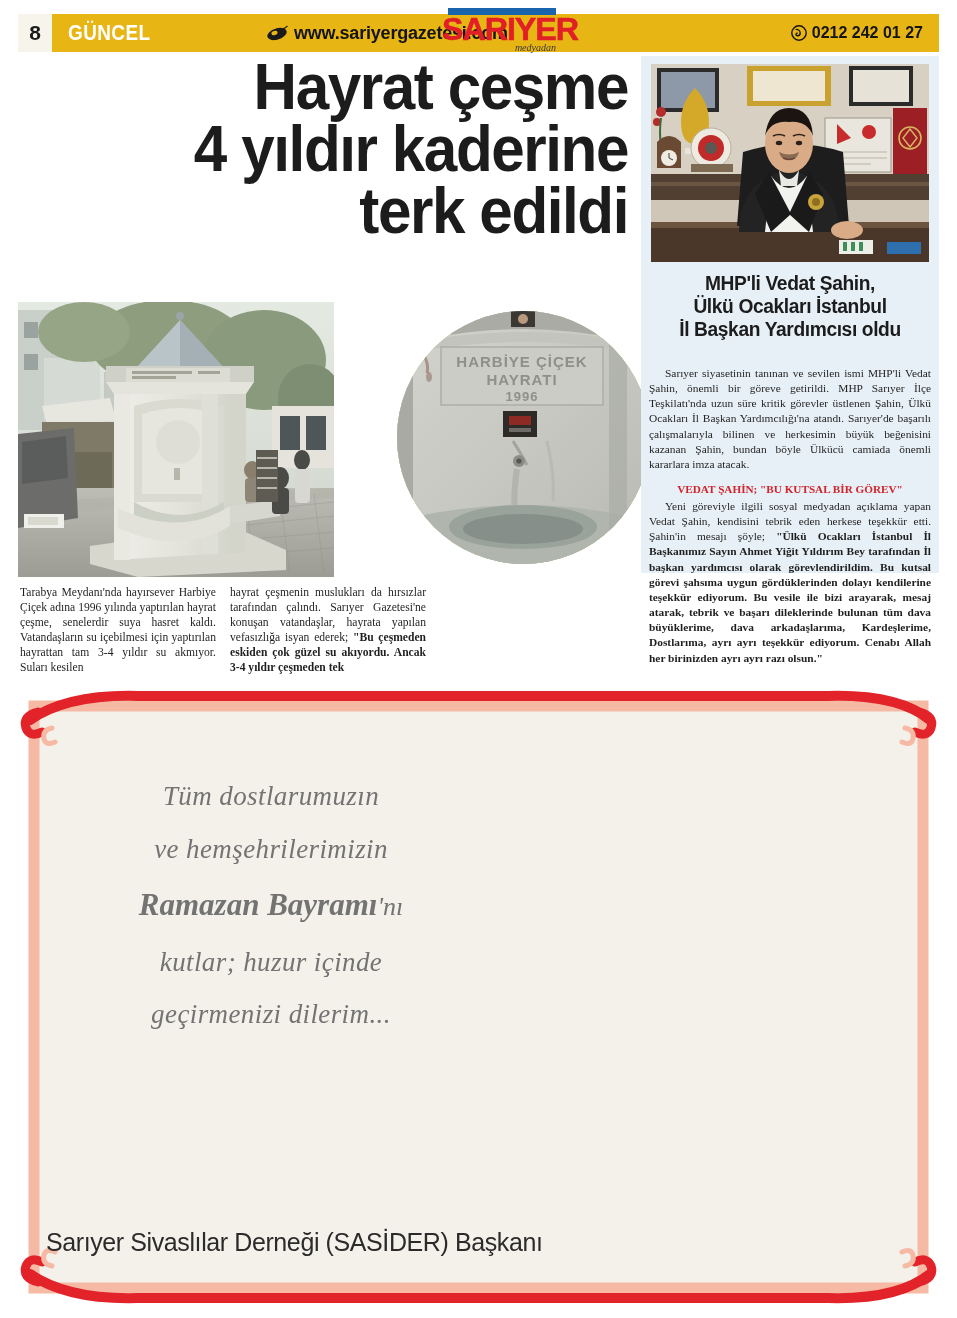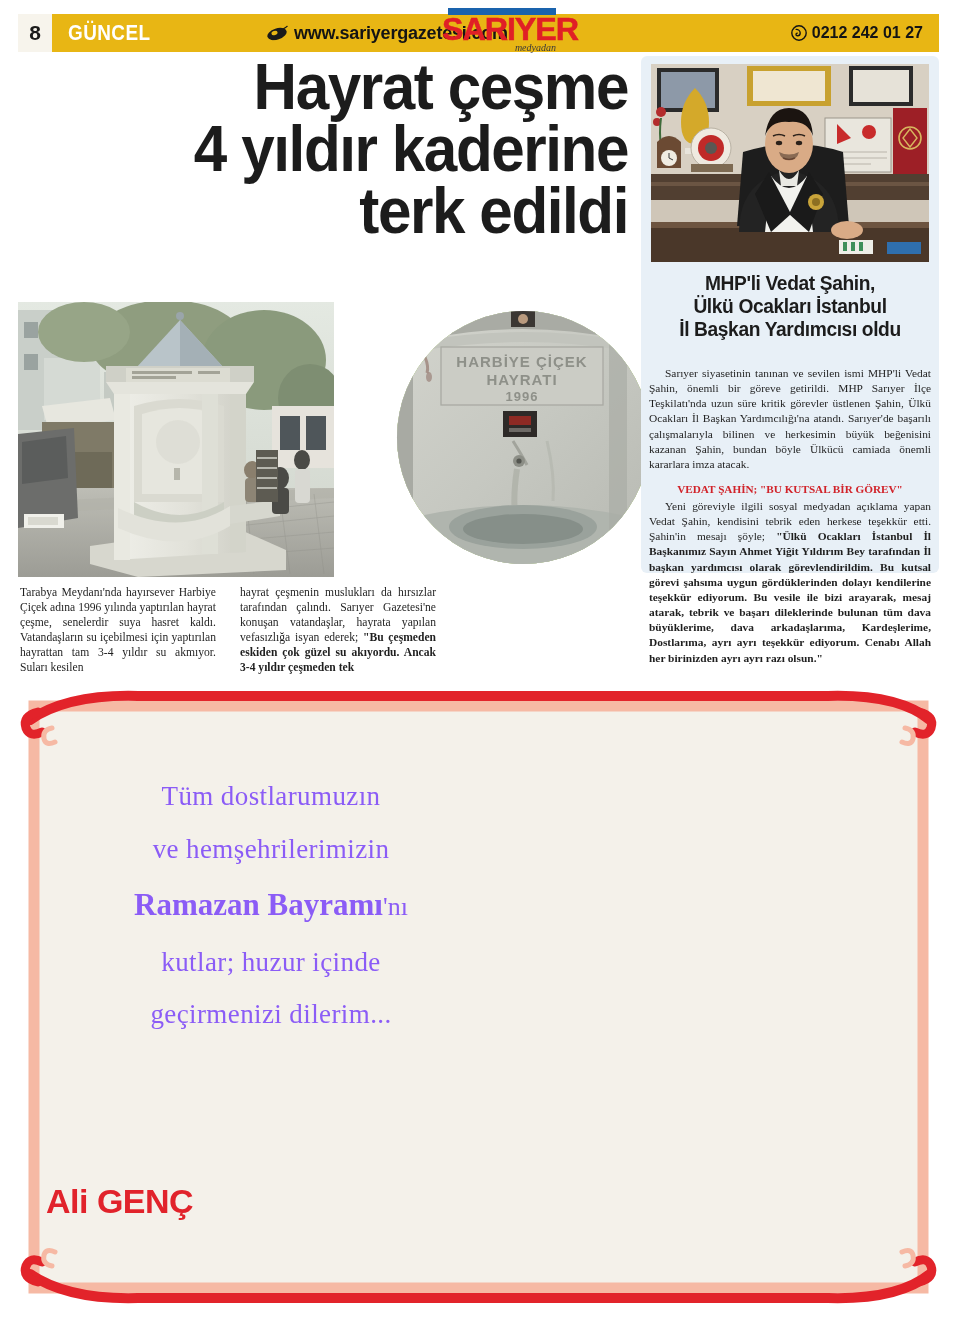--- a/index.html
+++ b/index.html
@@ -78,38 +78,37 @@
     overflow:hidden; background:#cfd3cd;
   }
   .photo-circle {
     position:absolute; left:397px; top:311px; width:253px; height:253px;
     border-radius:50%; overflow:hidden; background:#84cc16;
   }
 
   
   .body-cols {
     position:absolute; left:20px; top:585px; width:620px; height:80px;
-    display:flex; gap:24px;
+    display:flex; gap:14px;
   }
   .bcol {
     width: 196px;
     font-family:"Liberation Serif", serif;
     font-size: 11.6px; line-height: 1.30;
     color:#1f1f1f; text-align: justify;
   }
   .bcol b { font-weight:700; }
   .bcol .lead { text-indent: 18px; }
   .bcol .muted { color:#8b8b8b; }
 
   
   .right-panel {
     position:absolute; left: 641px; top: 56px;
     width: 298px; height: 517px;
     background:#e8f0f7;
-    border-radius:6px;
   }
   .rp-photo {
     position:absolute; left:10px; top:8px; width:278px; height:198px;
     overflow:hidden; background:#3b3b3b;
   }
   .rp-head {
     position:absolute; left:8px; top:216px; width:282px;
     text-align:center;
     font-family:"Liberation Sans", sans-serif;
     font-weight:700; font-size:20px; line-height:1.14;
@@ -133,21 +132,22 @@
   
   .ad-frame {
     position:absolute; left:8px; top:688px; width:941px; height:618px;
   }
   .ad-svg { position:absolute; left:0; top:0; }
 
   .ad-script {
     position:absolute; left:56px; top:770px; width:430px;
     text-align:center;
     font-family:"Liberation Serif", serif;
-    color:#8b5cf6;
+    font-style: italic;
+    color:#737373;
   }
   .ad-line { font-size:27px; line-height:1.95; letter-spacing:.4px; }
   .ad-line.big {
     font-size: 31px; font-weight: 700; letter-spacing: 0px;
   }
   .ad-line.big .tail { font-size:26px; font-weight:400; }
 
   .ad-name {
     position:absolute; left:46px; top:1182px;
     font-family:"Liberation Sans", sans-serif;
@@ -487,15 +487,15 @@
   </div>
 
   <div class="ad-script">
     <div class="ad-line">Tüm dostlarumuzın</div>
     <div class="ad-line">ve hemşehrilerimizin</div>
     <div class="ad-line big"><span>Ramazan Bayramı</span><span class="tail">'nı</span></div>
     <div class="ad-line">kutlar; huzur içinde</div>
     <div class="ad-line">geçirmenizi dilerim...</div>
   </div>
 
-  <div class="ad-name">Ali GENÇ</div>
+  <div class="ad-role">Sarıyer Sivaslılar Derneği (SASİDER) Başkanı</div>
 
 </div>
 
 </body></html>

